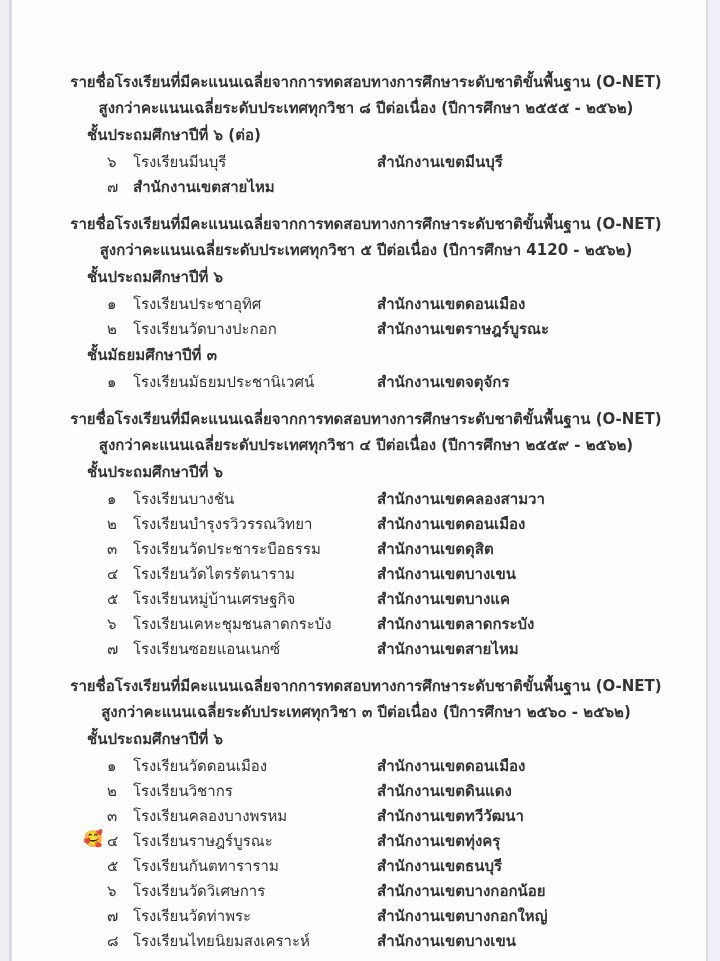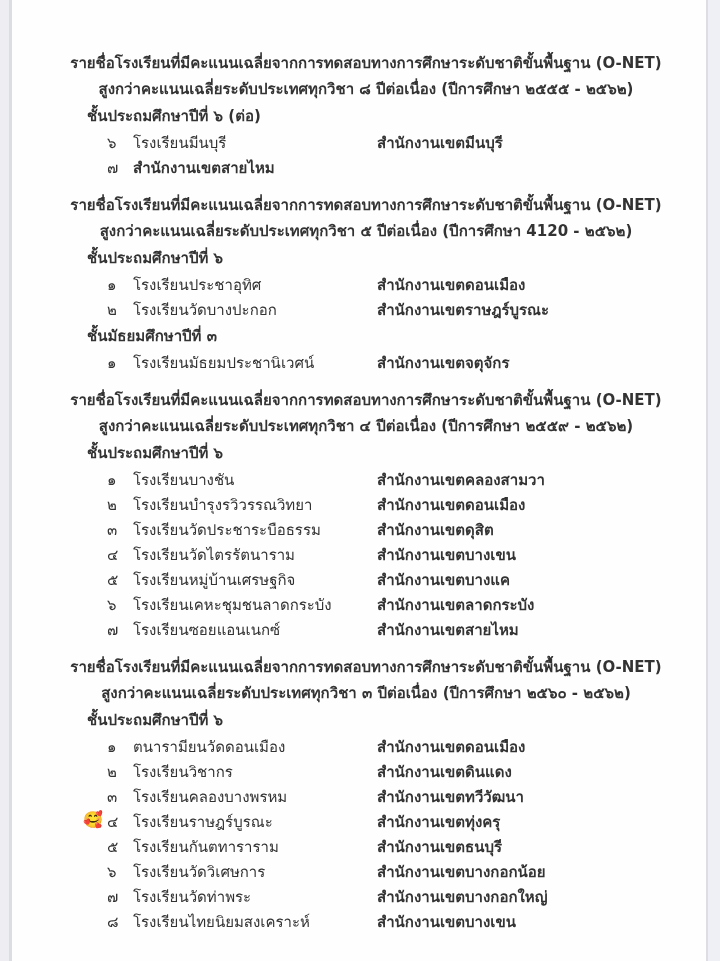--- a/index.html
+++ b/index.html
@@ -6,21 +6,21 @@
   body {
     width: 720px; height: 961px;
     background: #ffffff;
     color: #333333;
     font-family: "DejaVu Sans", "Liberation Sans", sans-serif;
     overflow: hidden;
   }
   .screen { display: flex; width: 720px; height: 961px; }
   .gutter-left  { width: 9px;  background: #ededf2; border-right: 3px solid #dcdce3; }
   .gutter-right { width: 12px; background: #eff0f5; border-left: 2px solid #dddde3; }
-  .page { flex: 1; background: #fefefe; padding-top: 50px; overflow: hidden; }
+  .page { flex: 1; background: #fefefe; padding-top: 69px; overflow: hidden; }
 
   .title-block {
     text-align: center;
     font-weight: bold;
     font-size: 15px;
     line-height: 26px;
     margin-top: 12px;
     padding-left: 14px;
   }
   .section:first-child .title-block { margin-top: 0; }
@@ -134,21 +134,21 @@
         </div>
       </div>
       <div class="section">
         <div class="title-block">
           <div class="title-line">รายชื่อโรงเรียนที่มีคะแนนเฉลี่ยจากการทดสอบทางการศึกษาระดับชาติขั้นพื้นฐาน (O-NET)</div>
           <div class="title-line">สูงกว่าคะแนนเฉลี่ยระดับประเทศทุกวิชา ๓ ปีต่อเนื่อง (ปีการศึกษา ๒๕๖๐ - ๒๕๖๒)</div>
         </div>
         <div class="group-heading">ชั้นประถมศึกษาปีที่ ๖</div>
         <div class="row">
           <span class="no">๑</span>
-          <span class="school">ตนารามียนวัดดอนเมือง</span>
+          <span class="school">โรงเรียนวัดดอนเมือง</span>
           <span class="district">สำนักงานเขตดอนเมือง</span>
         </div>
         <div class="row">
           <span class="no">๒</span>
           <span class="school">โรงเรียนวิชากร</span>
           <span class="district">สำนักงานเขตดินแดง</span>
         </div>
         <div class="row">
           <span class="no">๓</span>
           <span class="school">โรงเรียนคลองบางพรหม</span>

